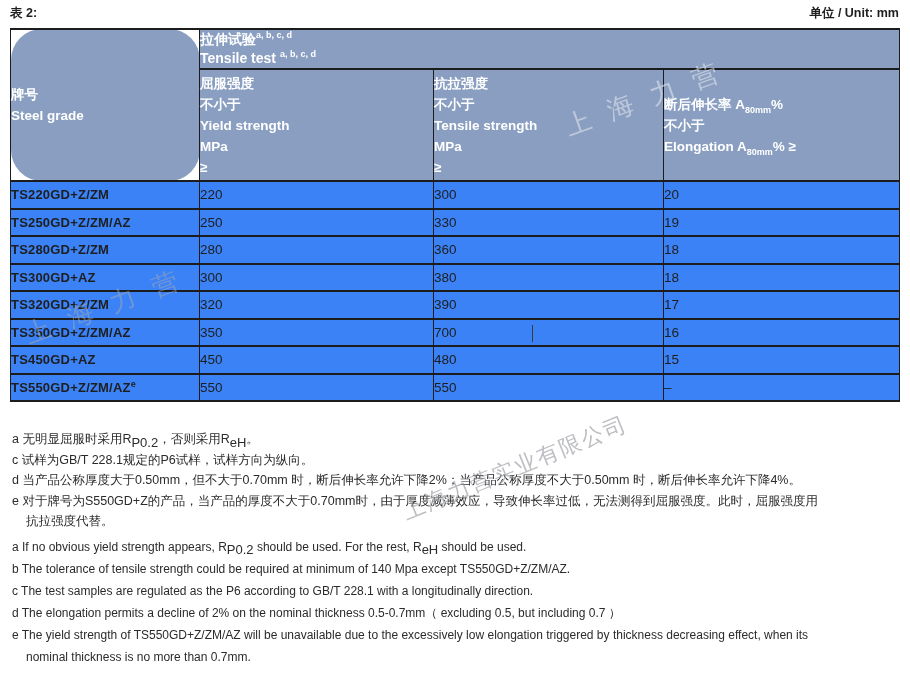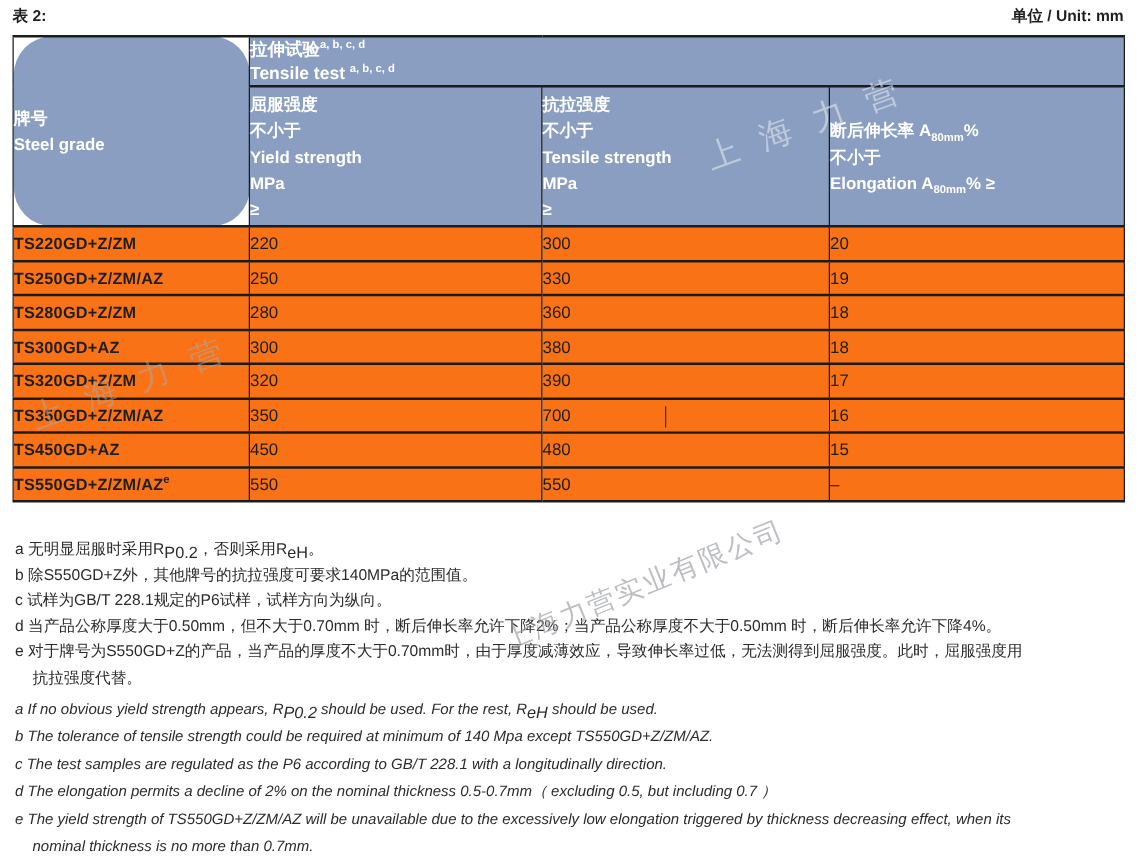--- a/index.html
+++ b/index.html
@@ -24,31 +24,31 @@
     text-align:left;vertical-align:middle;}
   th.hcell{background:var(--header-bg);color:#ffffff;font-weight:700;}
   tr.banner-row{height:40px;}
   th.banner{font-size:14px;line-height:19px;}
   tr.sub-row{height:112px;}
   th.sub{font-size:13.5px;line-height:21px;}
   th.gradeh{font-size:13.5px;line-height:21px;border-radius:31px;}
   sup{font-size:9px;vertical-align:super;line-height:0;}
   sub{font-size:9px;vertical-align:sub;line-height:0;}
   tbody tr{height:27.5px;}
-  tbody td{font-size:13.5px;color:#1e1e1e;background:#f97316;}
+  tbody td{font-size:13.5px;color:#1e1e1e;background:#3b82f6;}
   td.grade{font-weight:700;font-size:13px;letter-spacing:0.2px;}
   td.num{font-weight:400;}
   td.caret-cell{position:relative;}
   .caret{position:absolute;left:50%;margin-left:-17px;top:5px;width:1.5px;height:17px;
     background:#3a3a3a;}
 
   .footnotes{position:absolute;left:12px;top:429px;width:892px;}
   .fn{white-space:nowrap;color:#2b2b2b;}
   .fn.cn{font-size:12.5px;line-height:20.5px;}
-  .fn.en{font-size:12px;line-height:22px;font-style:italic;}
+  .fn.en{font-size:12px;line-height:22px;}
   .fn.first-en{margin-top:4px;}
   .fn.indent{padding-left:14px;}
   .fn sub{font-size:13px;}
 
   .wm{position:absolute;pointer-events:none;font-weight:400;
     transform-origin:left center;z-index:5;}
   .wm1{left:566px;top:110px;font-size:26px;letter-spacing:19px;
     color:rgba(222,227,235,0.62);transform:rotate(-20deg);}
   .wm2{left:26px;top:318px;font-size:26px;letter-spacing:19px;
     color:rgba(168,171,178,0.48);transform:rotate(-20deg);}
@@ -130,21 +130,20 @@
         <td class="grade"><span>TS550GD+Z/ZM/AZ</span><sup>e</sup></td>
         <td class="num">550</td>
         <td class="num">550</td>
         <td class="num">–</td>
       </tr>
     </tbody>
   </table>
 
   <div class="footnotes">
     <div class="fn cn"><span>a 无明显屈服时采用R</span><sub>P0.2</sub><span>，否则采用R</span><sub>eH</sub><span>。</span></div>
-    <div class="fn cn"><span>b 除S550GD+Z外，其他牌号的抗拉强度可要求140MPa的范围值。</span></div>
     <div class="fn cn"><span>c 试样为GB/T 228.1规定的P6试样，试样方向为纵向。</span></div>
     <div class="fn cn"><span>d 当产品公称厚度大于0.50mm，但不大于0.70mm 时，断后伸长率允许下降2%；当产品公称厚度不大于0.50mm 时，断后伸长率允许下降4%。</span></div>
     <div class="fn cn"><span>e 对于牌号为S550GD+Z的产品，当产品的厚度不大于0.70mm时，由于厚度减薄效应，导致伸长率过低，无法测得到屈服强度。此时，屈服强度用</span></div>
     <div class="fn cn indent"><span>抗拉强度代替。</span></div>
     <div class="fn en first-en"><span>a If no obvious yield strength appears, R</span><sub>P0.2</sub><span> should be used. For the rest, R</span><sub>eH</sub><span> should be used.</span></div>
     <div class="fn en"><span>b The tolerance of tensile strength could be required at minimum of 140 Mpa except TS550GD+Z/ZM/AZ.</span></div>
     <div class="fn en"><span>c The test samples are regulated as the P6 according to GB/T 228.1 with a longitudinally direction.</span></div>
     <div class="fn en"><span>d The elongation permits a decline of 2% on the nominal thickness 0.5-0.7mm（ excluding 0.5, but including 0.7 ）</span></div>
     <div class="fn en"><span>e The yield strength of TS550GD+Z/ZM/AZ will be unavailable due to the excessively low elongation triggered by thickness decreasing effect, when its</span></div>
     <div class="fn en indent"><span>nominal thickness is no more than 0.7mm.</span></div>

